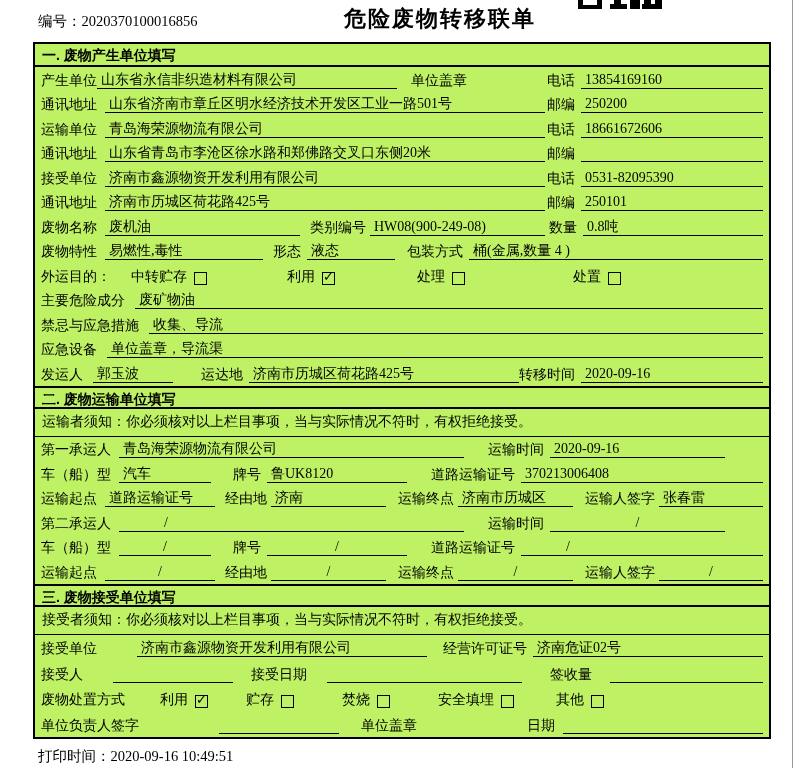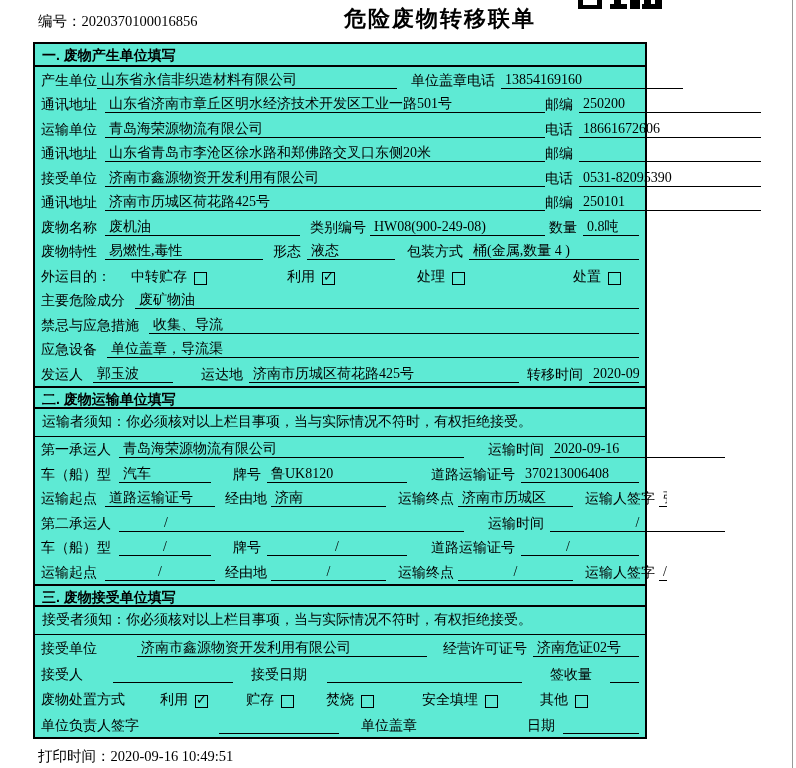--- a/index.html
+++ b/index.html
@@ -5,21 +5,21 @@
   *{box-sizing:border-box;margin:0;padding:0}
   html,body{background:#fff}
   body{width:796px;height:768px;position:relative;overflow:hidden;
        font-family:"Liberation Serif","DejaVu Serif",serif;color:#000;font-size:14px}
   .hd{font-family:"Liberation Sans","DejaVu Sans",sans-serif;font-weight:bold}
   #docnum{position:absolute;left:38px;top:12px;font-size:14.5px;white-space:nowrap}
   #title{position:absolute;left:80px;top:4px;width:720px;text-align:center;
          font-size:22px;letter-spacing:2px}
   #qr{position:absolute;left:578px;top:0}
   #pageedge{position:absolute;left:792px;top:0;width:1px;height:768px;background:#999}
-  #box{position:absolute;left:33px;top:42px;width:614px;border:2px solid #000;background:#5eead4}
+  #box{position:absolute;left:33px;top:42px;width:738px;border:2px solid #000;background:#bef264}
   .sechdr{height:23px;line-height:21px;padding:1px 7px;font-size:14px;border-bottom:2px solid #000}
   .sechdr.mid{border-top:2px solid #000}
   .notice{height:28px;display:flex;align-items:center;padding:0 7px;border-bottom:1.5px solid #000}
   .r{display:flex;align-items:flex-end;height:24.5px;padding:0 6px 3px 6px}
   .s3row{height:25.5px}
   .lbl{white-space:nowrap;line-height:16px;flex:none}
   .val{border-bottom:1px solid #000;white-space:nowrap;line-height:16px;padding:0 4px;
        flex:none;overflow:hidden;min-height:17px}
   .grow{flex:1 1 auto}
   .c{text-align:center}
@@ -163,21 +163,21 @@
   <div class="r">
     <span class="lbl" style="margin-right:10px">应急设备</span>
     <span class="val grow">单位盖章，导流渠</span>
   </div>
 
   <div class="r">
     <span class="lbl" style="margin-right:10px">发运人</span>
     <span class="val" style="width:80px">郭玉波</span>
     <span class="lbl" style="margin-left:28px;margin-right:6px">运达地</span>
     <span class="val" style="width:270px">济南市历城区荷花路425号</span>
-    <span class="lbl" style="margin-left:8px;margin-right:6px">转移时间</span>
+    <span class="lbl" style="margin-left:0;margin-right:6px">转移时间</span>
     <span class="val grow">2020-09-16</span>
   </div>
 
   <div class="sechdr mid hd">二. 废物运输单位填写</div>
   <div class="notice">运输者须知：你必须核对以上栏目事项，当与实际情况不符时，有权拒绝接受。</div>
 
   <div class="r">
     <span class="lbl" style="margin-right:8px">第一承运人</span>
     <span class="val" style="width:345px">青岛海荣源物流有限公司</span>
     <span class="lbl" style="margin-left:24px;margin-right:6px">运输时间</span>
@@ -259,21 +259,21 @@
       <span class="cbx">
           <span class="tick">✓</span>
         </span>
     </span>
     <span class="opt" style="margin-left:38px">
       <span class="lbl">贮存</span>
       <span class="cbx">
           <span class="tick"></span>
         </span>
     </span>
-    <span class="opt" style="margin-left:32px">
+    <span class="opt" style="margin-left:48px">
       <span class="lbl">焚烧</span>
       <span class="cbx">
           <span class="tick"></span>
         </span>
     </span>
     <span class="opt" style="margin-left:48px">
       <span class="lbl">安全填埋</span>
       <span class="cbx">
           <span class="tick"></span>
         </span>

